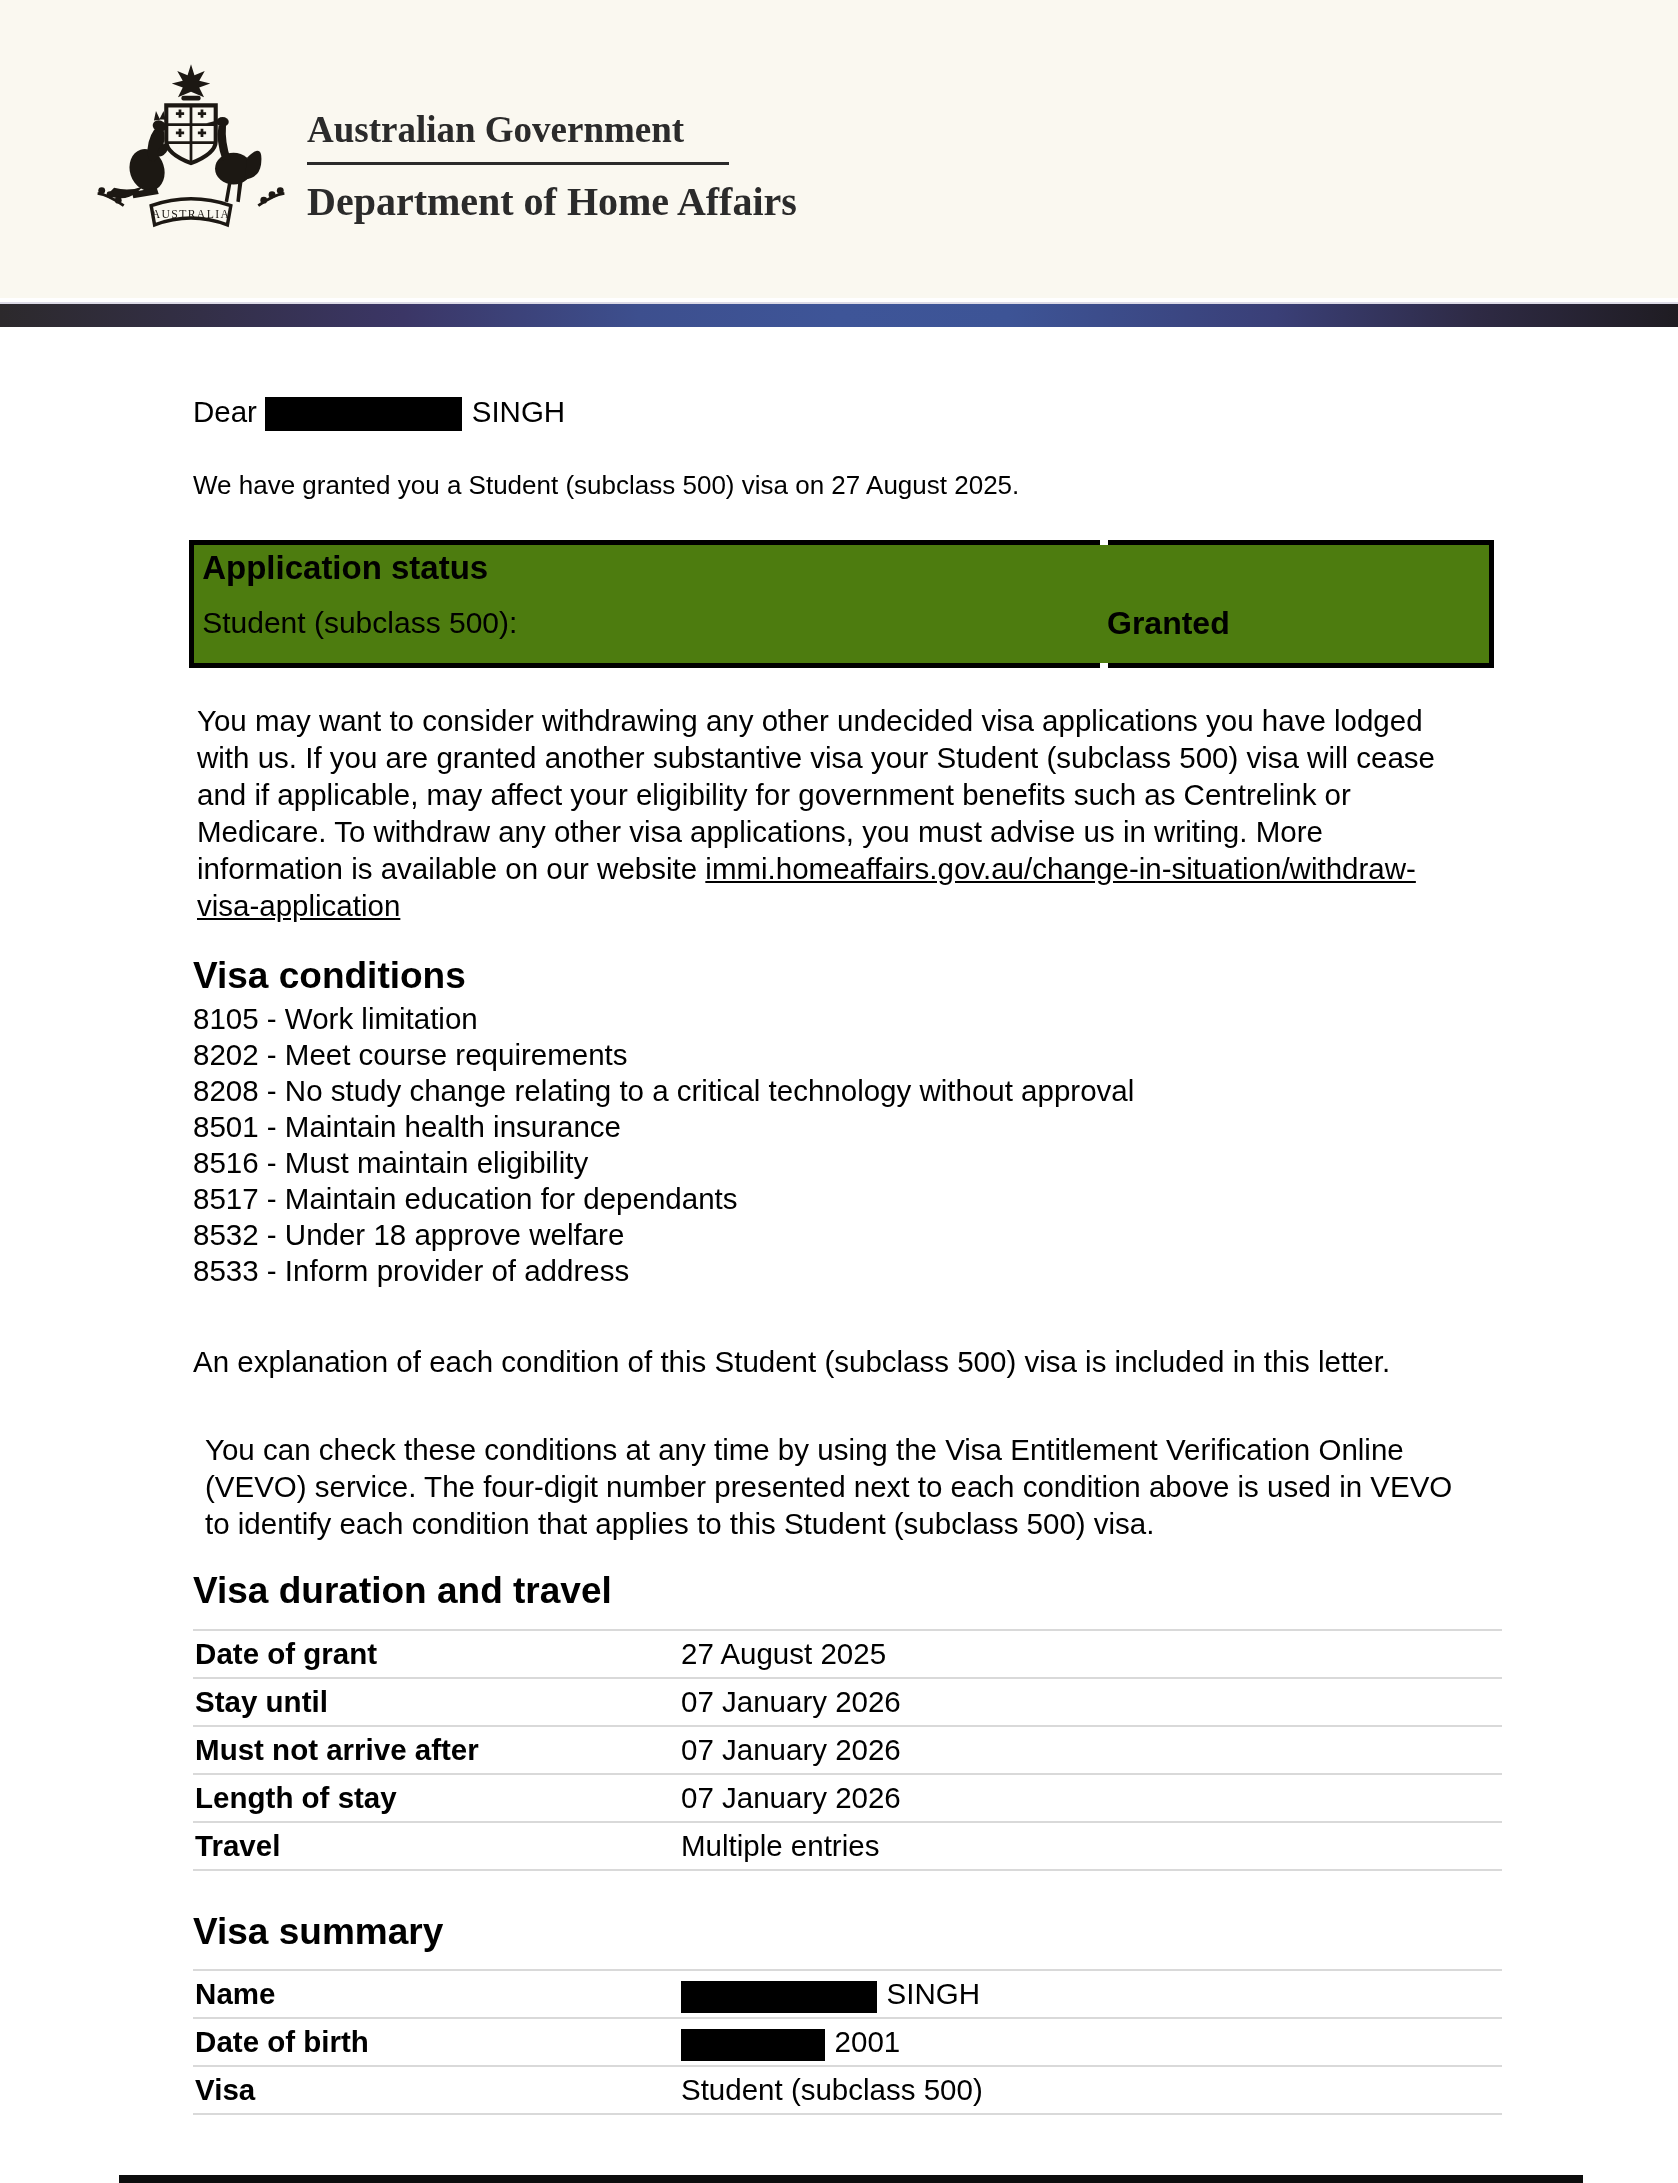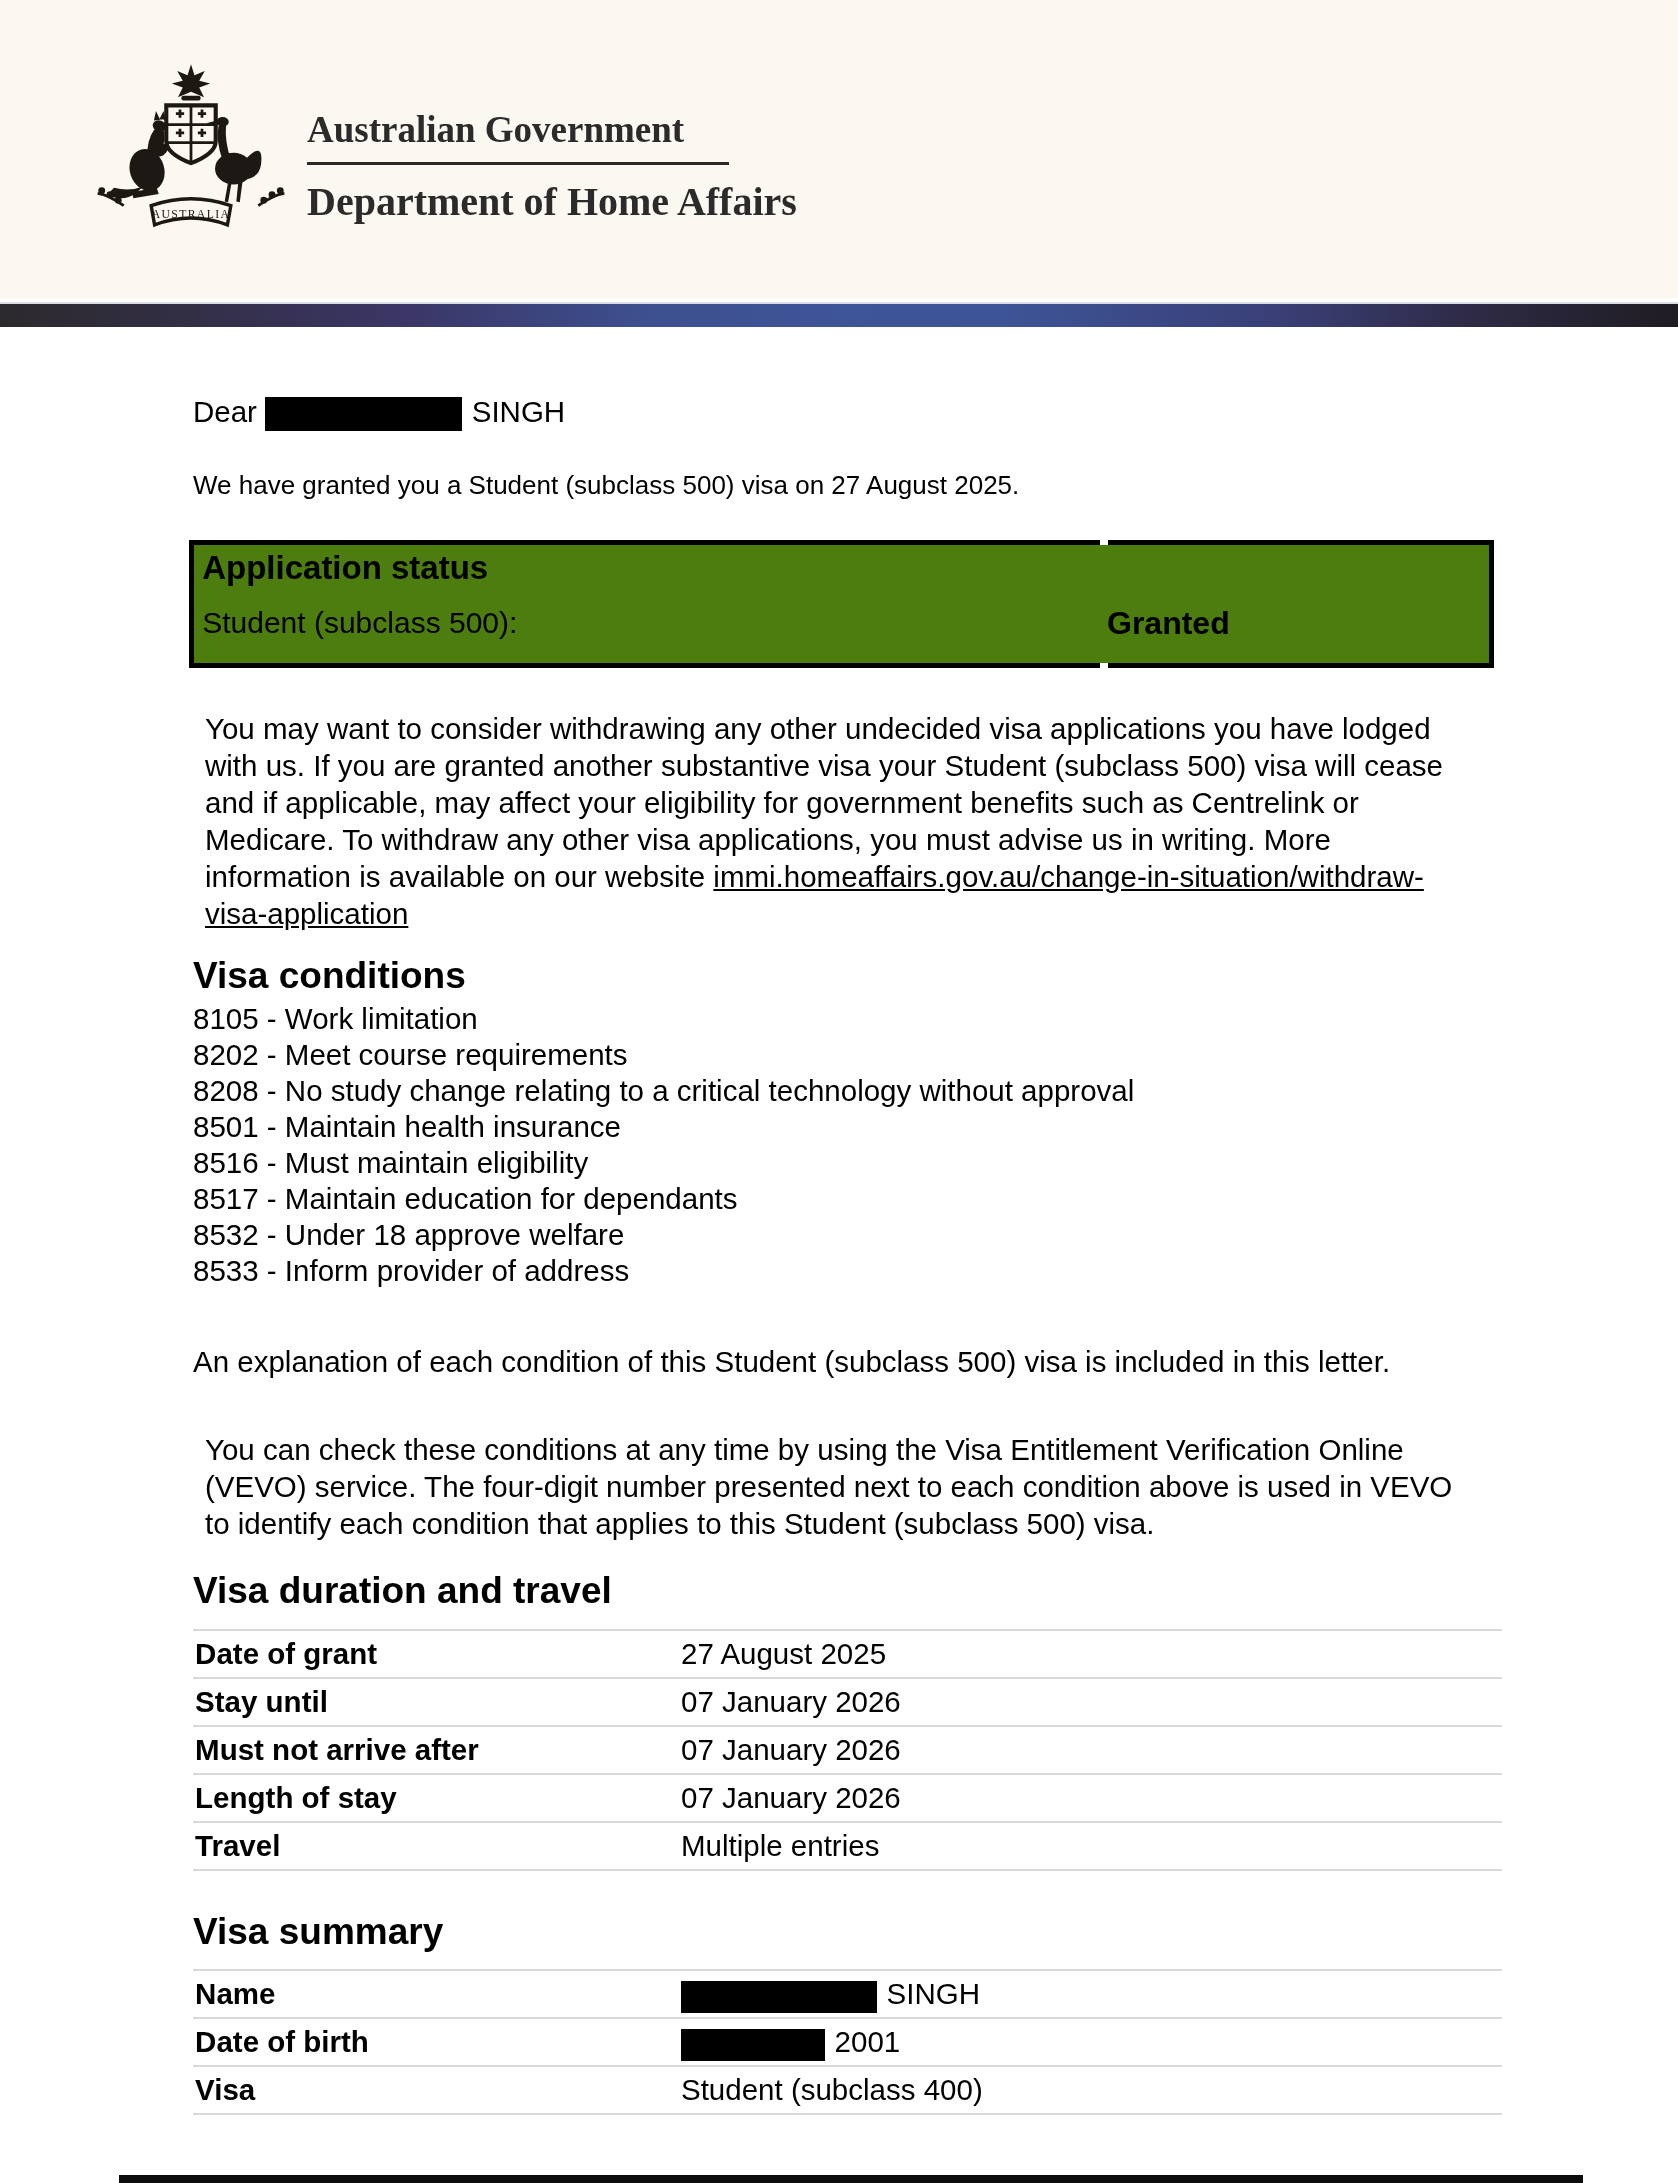--- a/index.html
+++ b/index.html
@@ -42,21 +42,21 @@
   .status-box {
     position:absolute; left:189px; top:540px; width:1305px; height:128px;
     border:5.5px solid #000; box-sizing:border-box; background:#4d7c0f;
   }
   .status-title { position:absolute; left:8.2px; top:2.7px; font-size:33px; font-weight:bold; line-height:1.2; }
   .status-label { position:absolute; left:8.2px; top:60px; font-size:30px; line-height:1.2; }
   .status-value { position:absolute; left:913px; top:59px; font-size:32px; font-weight:bold; line-height:1.2; }
   .notch { position:absolute; left:906px; width:8.2px; height:5.5px; background:#fff; }
   .notch-top { top:-5.5px; } .notch-bottom { bottom:-5.5px; }
   
-  .withdraw-para { position:absolute; left:193px; top:698px; width:1245px; margin:12px; }
+  .withdraw-para { position:absolute; left:193px; top:698px; width:1245px; margin:4px; }
   .doc-link { color:#000; text-decoration:underline; }
   .sec-heading { position:absolute; left:193px; margin:0; font-size:37px; font-weight:bold; line-height:1; white-space:nowrap; }
   .h-conditions { top:957px; }
   .conditions-list { position:absolute; left:193px; top:1001px; margin:0; padding:0; list-style:none; font-size:29.5px; line-height:36px; }
   .explanation { position:absolute; left:193px; top:1345px; margin:0; font-size:29.5px; line-height:34px; white-space:nowrap; }
   .vevo-para { position:absolute; left:193px; top:1419px; width:1275px; margin:12px; }
   .h-duration { top:1572px; }
   .h-summary { top:1913px; }
   
   .info-table { position:absolute; left:193px; width:1309px; border-bottom:2.7px solid #d9d9d9; }
@@ -184,20 +184,20 @@
     <div class="info-row">
       <div class="info-label">Name</div>
       <div class="info-value"><span class="redact redact-name-value"></span><span>SINGH</span></div>
     </div>
     <div class="info-row">
       <div class="info-label">Date of birth</div>
       <div class="info-value"><span class="redact redact-dob-value"></span><span>2001</span></div>
     </div>
     <div class="info-row">
       <div class="info-label">Visa</div>
-      <div class="info-value">Student (subclass 400)</div>
+      <div class="info-value">Student (subclass 500)</div>
     </div>
   </div>
 
   <div class="footer-bar"></div>
 
 </div>
 
 
 </body></html>

